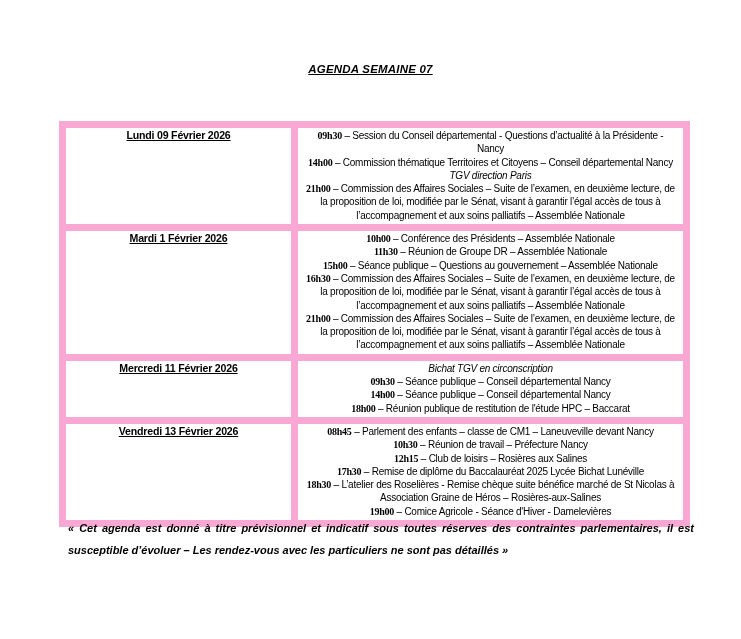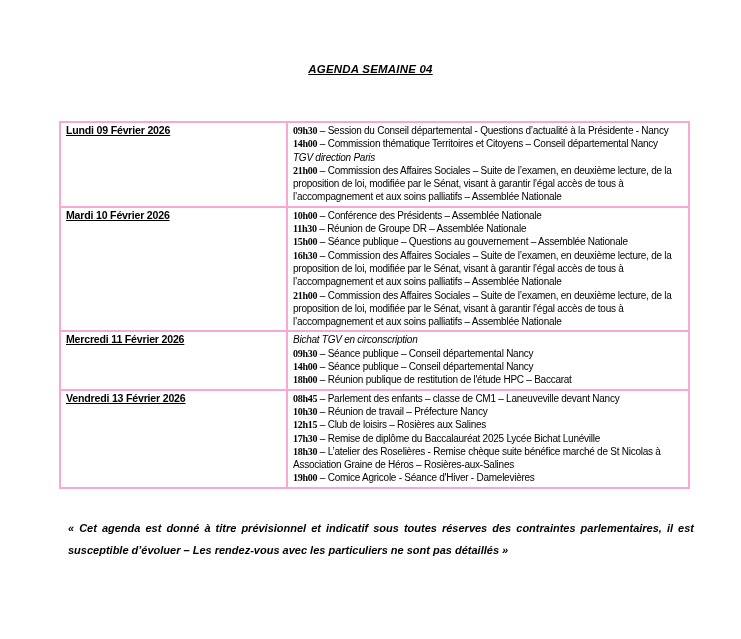--- a/index.html
+++ b/index.html
@@ -31,26 +31,27 @@
   }
   table.agenda {
     position: absolute;
     top: 121px;
     left: 59px;
     width: 631px;
     border-collapse: collapse;
     table-layout: fixed;
   }
   table.agenda td {
-    border: 2px solid #f9a8d4;
+    border: 7px solid #f9a8d4;
     vertical-align: top;
     padding: 1px 5px 2px 5px;
     font-size: 10px;
     line-height: 13.3px;
     letter-spacing: -0.25px;
+    text-align: center;
   }
   td.day-cell { width: 215px; }
   .day-label {
     font-weight: bold;
     text-decoration: underline;
     font-size: 10.6px;
     letter-spacing: -0.2px;
   }
   .entry-time { font-weight: bold; font-family: Liberation Serif, serif; }
   .entry-note { font-weight: normal; font-style: italic; }
@@ -63,36 +64,36 @@
     font-style: italic;
     font-size: 11px;
     line-height: 21.5px;
     text-align: justify;
   }
 </style>
 </head>
 <body>
 
 <div class="doc-title">
-  <span>AGENDA SEMAINE 04</span>
+  <span>AGENDA SEMAINE 07</span>
 </div>
 
 <table class="agenda">
   <tbody>
       <tr>
         <td class="day-cell"><span class="day-label">Lundi 09 Février 2026</span></td>
         <td>
           <div><span class="entry-time">09h30</span> – Session du Conseil départemental - Questions d’actualité à la Présidente - Nancy</div>
           <div><span class="entry-time">14h00</span> – Commission thématique Territoires et Citoyens – Conseil départemental Nancy</div>
           <div class="entry-note">TGV direction Paris</div>
           <div><span class="entry-time">21h00</span> – Commission des Affaires Sociales – Suite de l’examen, en deuxième lecture, de la proposition de loi, modifiée par le Sénat, visant à garantir l’égal accès de tous à l’accompagnement et aux soins palliatifs – Assemblée Nationale</div>
         </td>
       </tr>
       <tr>
-        <td class="day-cell"><span class="day-label">Mardi 10 Février 2026</span></td>
+        <td class="day-cell"><span class="day-label">Mardi 1 Février 2026</span></td>
         <td>
           <div><span class="entry-time">10h00</span> – Conférence des Présidents – Assemblée Nationale</div>
           <div><span class="entry-time">11h30</span> – Réunion de Groupe DR – Assemblée Nationale</div>
           <div><span class="entry-time">15h00</span> – Séance publique – Questions au gouvernement – Assemblée Nationale</div>
           <div><span class="entry-time">16h30</span> – Commission des Affaires Sociales – Suite de l’examen, en deuxième lecture, de la proposition de loi, modifiée par le Sénat, visant à garantir l’égal accès de tous à l’accompagnement et aux soins palliatifs – Assemblée Nationale</div>
           <div><span class="entry-time">21h00</span> – Commission des Affaires Sociales – Suite de l’examen, en deuxième lecture, de la proposition de loi, modifiée par le Sénat, visant à garantir l’égal accès de tous à l’accompagnement et aux soins palliatifs – Assemblée Nationale</div>
         </td>
       </tr>
       <tr>
         <td class="day-cell"><span class="day-label">Mercredi 11 Février 2026</span></td>

